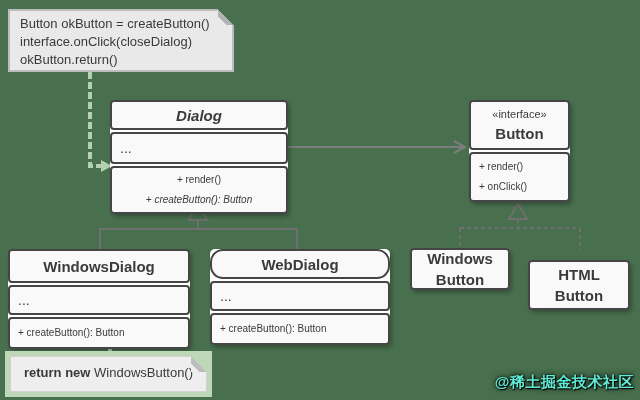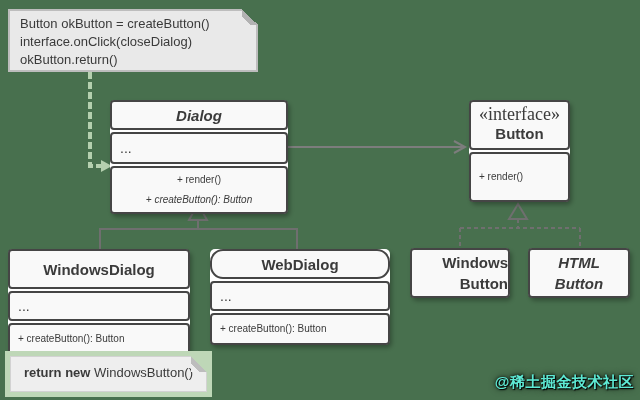--- a/index.html
+++ b/index.html
@@ -25,21 +25,21 @@
   .comp.title {
     display:flex; flex-direction:column; align-items:center; justify-content:center;
     font-weight:bold; font-size:15px;
   }
   .comp.fields { display:flex; align-items:center; padding:0 8px; font-size:14px; }
   .comp.methods {
     display:flex; flex-direction:column; justify-content:center;
     padding:3px 8px; font-size:10px; line-height:20px;
   }
   .abstract { font-style:italic; }
-  .stereotype { font-weight:normal; font-size:18px; line-height:17px;font-family:Liberation Serif, serif; }
+  .stereotype { font-weight:normal; font-size:11px; line-height:17px; }
   .iface-name { font-size:15px; line-height:21px; }
   .two-line { line-height:21px; text-align:center; font-weight:bold; font-size:15px; }
 
   
   .note {
     position:absolute; z-index:3; box-sizing:border-box;
     background:#e9e9e9; border:2px solid #bdbdbd;
     font-size:13px; line-height:18px; color:#3a3a3a;
     padding:4px 10px;
   }
@@ -94,21 +94,21 @@
       <polygon points="518,204 509,219 527,219" fill="#48704e"></polygon>
       <line x1="518" y1="219" x2="518" y2="228" stroke-dasharray="4 3"></line>
       <line x1="460" y1="228" x2="580" y2="228" stroke-dasharray="4 3"></line>
       <line x1="460" y1="228" x2="460" y2="250" stroke-dasharray="4 3"></line>
       <line x1="580" y1="228" x2="580" y2="250" stroke-dasharray="4 3"></line>
     </g>
 
     <line x1="110" y1="344" x2="110" y2="355" stroke="#b5d0af" stroke-width="4"></line>
   </svg>
 
-  <div class="note" style="left:8px; top:9px; width:250px; height:63px;">
+  <div class="note" style="left:8px; top:9px; width:226px; height:63px;">
     <div class="fold"></div>
     <div>Button okButton = createButton()</div>
     <div>interface.onClick(closeDialog)</div>
     <div>okButton.return()</div>
   </div>
 
   <div class="uml" style="left:110px; top:100px; width:178px;text-align:center;">
     <div class="comp title" style="height:30px;">
       <span class="abstract">Dialog</span>
     </div>
@@ -121,25 +121,26 @@
     </div>
   </div>
 
   <div class="uml" style="left:469px; top:100px; width:101px;">
     <div class="comp title" style="height:50px;">
       <span class="stereotype">«interface»</span>
       <span class="iface-name">Button</span>
     </div>
     <div class="comp methods" style="height:50px;">
       <div>+ render()</div>
+      <div>+ onClick()</div>
     </div>
   </div>
 
   <div class="uml" style="left:8px; top:249px; width:182px;">
-    <div class="comp title" style="height:40px;">
+    <div class="comp title" style="height:34px;">
       <span>WindowsDialog</span>
     </div>
     <div class="comp fields" style="height:30px;">
       <span>...</span>
     </div>
     <div class="comp methods" style="height:32px;">
       <div>+ createButton(): Button</div>
     </div>
   </div>
 
@@ -149,27 +150,27 @@
     </div>
     <div class="comp fields" style="height:30px;">
       <span>...</span>
     </div>
     <div class="comp methods" style="height:32px;">
       <div>+ createButton(): Button</div>
     </div>
   </div>
 
   <div class="uml" style="left:410px; top:248px; width:100px;">
-    <div class="comp title two-line" style="height:50px;align-items:flex-end;">
+    <div class="comp title two-line" style="height:42px;">
       <span>Windows</span>
       <span>Button</span>
     </div>
   </div>
 
-  <div class="uml" style="left:528px; top:248px; width:102px;font-style:italic;">
+  <div class="uml" style="left:528px; top:260px; width:102px;">
     <div class="comp title two-line" style="height:50px;">
       <span>HTML</span>
       <span>Button</span>
     </div>
   </div>
 
   <div class="note green" style="left:10px; top:356px; width:197px; height:36px;">
     <div class="fold"></div>
     <span class="kw">return new</span><span> WindowsButton()</span>
   </div>

